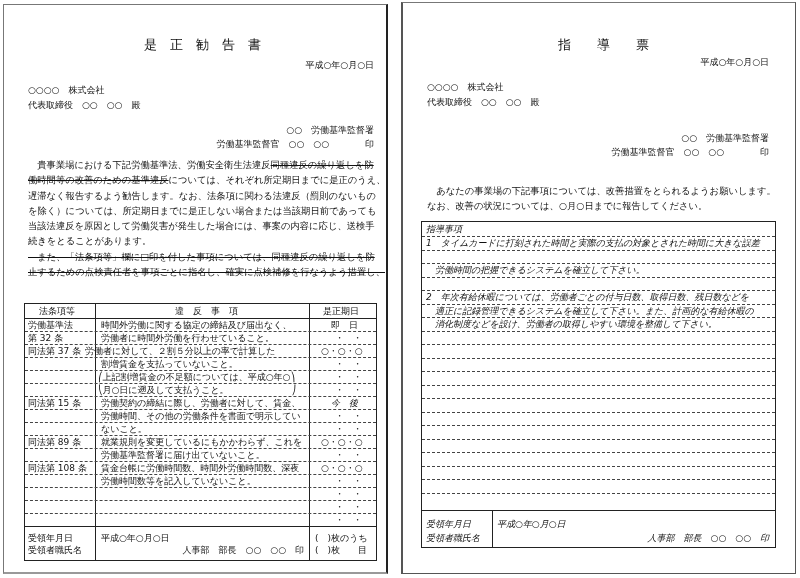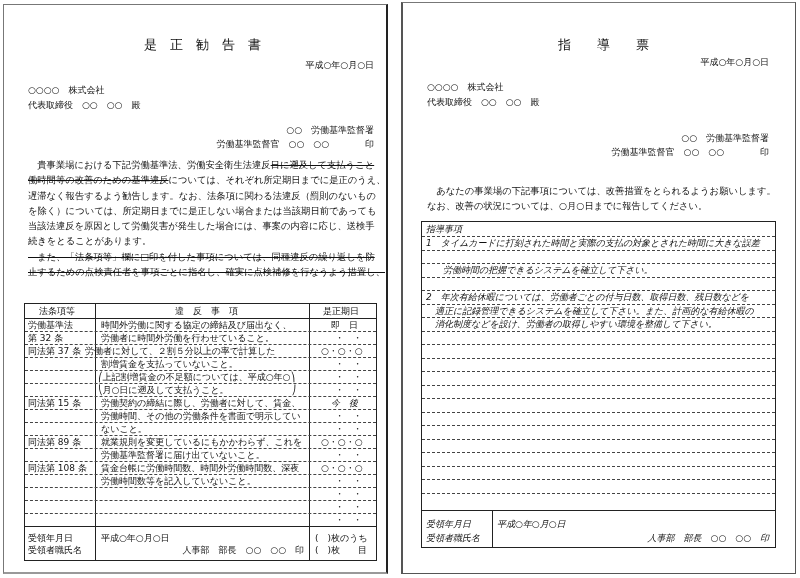--- a/index.html
+++ b/index.html
@@ -35,21 +35,21 @@
 
 <div id="page-left" class="page">
   <div class="abs title" style="left:140px; top:33px;">是　正　勧　告　書</div>
   <div class="abs t9" style="right:12px; top:56px;">平成○年○月○日</div>
   <div class="abs t9" style="left:24px; top:81px;">○○○○　株式会社</div>
   <div class="abs t9" style="left:24px; top:96px;">代表取締役　○○　○○　殿</div>
   <div class="abs t9" style="right:12px; top:121px;">○○　労働基準監督署</div>
   <div class="abs t9" style="right:12px; top:135px;">労働基準監督官　○○　○○　　　　印</div>
 
   <div class="para" style="left:24px; top:152px;">
-    <div><span>　貴事業場における下記労働基準法、労働安全衛生法違反</span><span class="strike">日に遡及して支払うこと</span></div>
+    <div><span>　貴事業場における下記労働基準法、労働安全衛生法違反</span><span class="strike">同種違反の繰り返しを防</span></div>
     <div><span class="strike">働時間等の改善のための基準違反</span><span>については、それぞれ所定期日までに是正のうえ、</span></div>
     <div>遅滞なく報告するよう勧告します。なお、法条項に関わる法違反（罰則のないもの</div>
     <div>を除く）については、所定期日までに是正しない場合または当該期日前であっても</div>
     <div>当該法違反を原因として労働災害が発生した場合には、事案の内容に応じ、送検手</div>
     <div>続きをとることがあります。</div>
     <div class="strike">　また、「法条項等」欄に□印を付した事項については、同種違反の繰り返しを防</div>
     <div class="strike">止するための点検責任者を事項ごとに指名し、確実に点検補修を行なうよう措置し、</div>
   </div>
 
   <div class="ltable">
@@ -189,21 +189,21 @@
     <div class="hdash" style="top:203px;"></div>
     <div class="hdash" style="top:216.5px;"></div>
     <div class="hdash" style="top:230px;"></div>
     <div class="hdash" style="top:243.5px;"></div>
     <div class="hdash" style="top:257px;"></div>
     <div class="hdash" style="top:270.5px;"></div>
     <div class="hsolid" style="top:288px;"></div>
     <div class="vline" style="left:70px; top:288px; bottom:0;"></div>
 
     <div class="cell" style="left:4px; top:17px;">1　タイムカードに打刻された時間と実際の支払の対象とされた時間に大きな誤差</div>
-    <div class="cell" style="left:12px; top:44px;">　労働時間の把握できるシステムを確立して下さい。</div>
+    <div class="cell" style="left:4px; top:44px;">　労働時間の把握できるシステムを確立して下さい。</div>
     <div class="cell" style="left:4px; top:71px;">2　年次有給休暇については、労働者ごとの付与日数、取得日数、残日数などを</div>
     <div class="cell" style="left:4px; top:84.5px;">　適正に記録管理できるシステムを確立して下さい。また、計画的な有給休暇の</div>
     <div class="cell" style="left:4px; top:98px;">　消化制度などを設け、労働者の取得しやすい環境を整備して下さい。</div>
 
     <div>
       <div class="cell" style="left:4px; top:298px;">受領年月日</div>
       <div class="cell" style="left:4px; top:312px;">受領者職氏名</div>
       <div class="cell" style="left:75px; top:298px;">平成○年○月○日</div>
       <div class="cell" style="right:6px; top:312px;">人事部　部長　○○　○○　印</div>
     </div>

